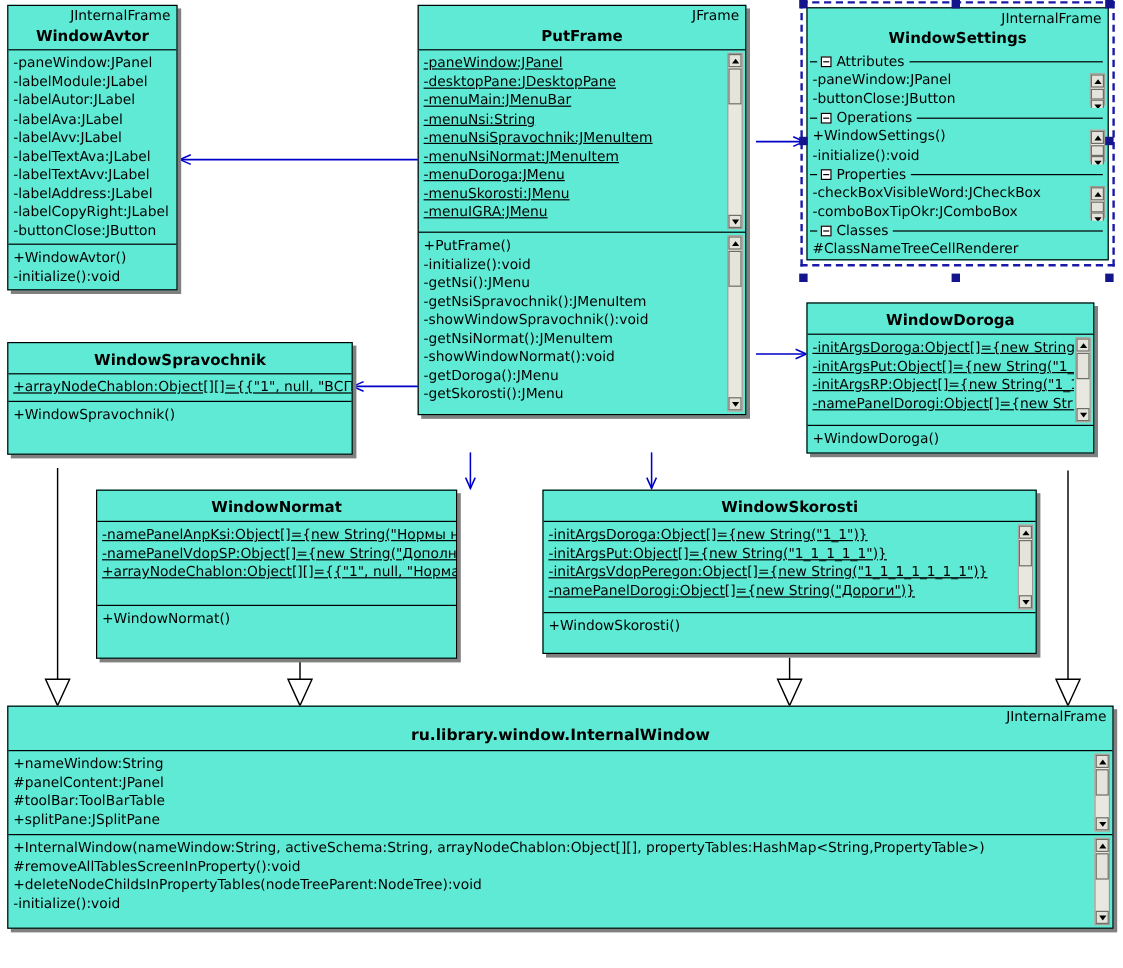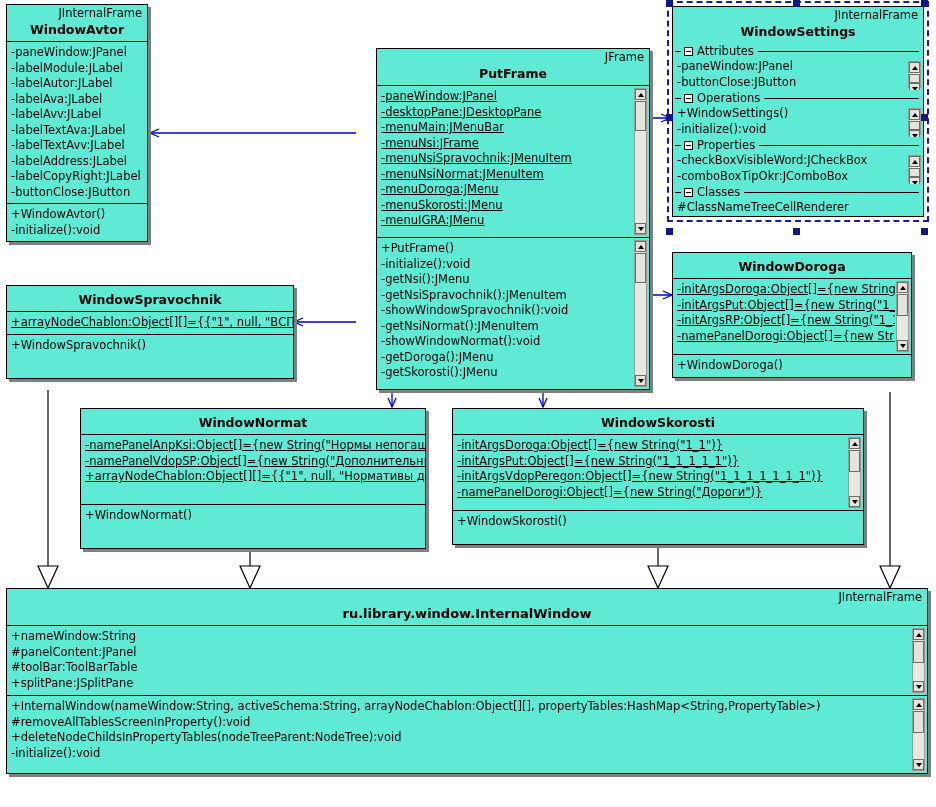--- a/index.html
+++ b/index.html
@@ -175,29 +175,29 @@
         <div class="row">-labelAddress:JLabel</div>
         <div class="row">-labelCopyRight:JLabel</div>
         <div class="row">-buttonClose:JButton</div>
       </div>
     <div class="sect" id="avtor-ops">
         <div class="row">+WindowAvtor()</div>
         <div class="row">-initialize():void</div>
       </div>
   </div>
 
-  <div class="uml" id="c-put" style="left:376px; top:4px; width:274px;margin-top:44px;">
+  <div class="uml" id="c-put" style="left:348px; top:4px; width:274px;">
     <div class="stereo">JFrame</div>
     <div class="cname">PutFrame</div>
     <div class="sect" style="height:152px;">
       <div id="put-attrs" style="padding-right:18px;">
           <div class="row u">-paneWindow:JPanel</div>
           <div class="row u">-desktopPane:JDesktopPane</div>
           <div class="row u">-menuMain:JMenuBar</div>
-          <div class="row u">-menuNsi:JFrame</div>
+          <div class="row u">-menuNsi:String</div>
           <div class="row u">-menuNsiSpravochnik:JMenuItem</div>
           <div class="row u">-menuNsiNormat:JMenuItem</div>
           <div class="row u">-menuDoroga:JMenu</div>
           <div class="row u">-menuSkorosti:JMenu</div>
           <div class="row u">-menuIGRA:JMenu</div>
         </div>
       <div class="sbar">
         <div class="sbtn up">
             <i></i>
           </div>
@@ -353,21 +353,21 @@
   <div class="uml" id="c-spr" style="left:6px; top:285px; width:288px;">
     <div class="cname" style="padding-top:6px;">WindowSpravochnik</div>
     <div class="sect" id="spr-attrs">
         <div class="row u">+arrayNodeChablon:Object[][]={{"1", null, "ВСП", null}}</div>
       </div>
     <div class="sect" style="height:44px;" id="spr-ops">
         <div class="row">+WindowSpravochnik()</div>
       </div>
   </div>
 
-  <div class="uml" id="c-nor" style="left:80px; top:408px; width:346px;">
+  <div class="uml" id="c-nor" style="left:80px; top:408px; width:301px;">
     <div class="cname" style="padding-top:6px;">WindowNormat</div>
     <div class="sect" id="nor-attrs">
         <div class="row u">-namePanelAnpKsi:Object[]={new String("Нормы непогашенного")}</div>
         <div class="row u">-namePanelVdopSP:Object[]={new String("Дополнительные")}</div>
         <div class="row u">+arrayNodeChablon:Object[][]={{"1", null, "Нормативы для"}}</div>
       </div>
     <div class="sect" style="height:44px;margin-top:16px;" id="nor-ops">
         <div class="row">+WindowNormat()</div>
       </div>
   </div>

